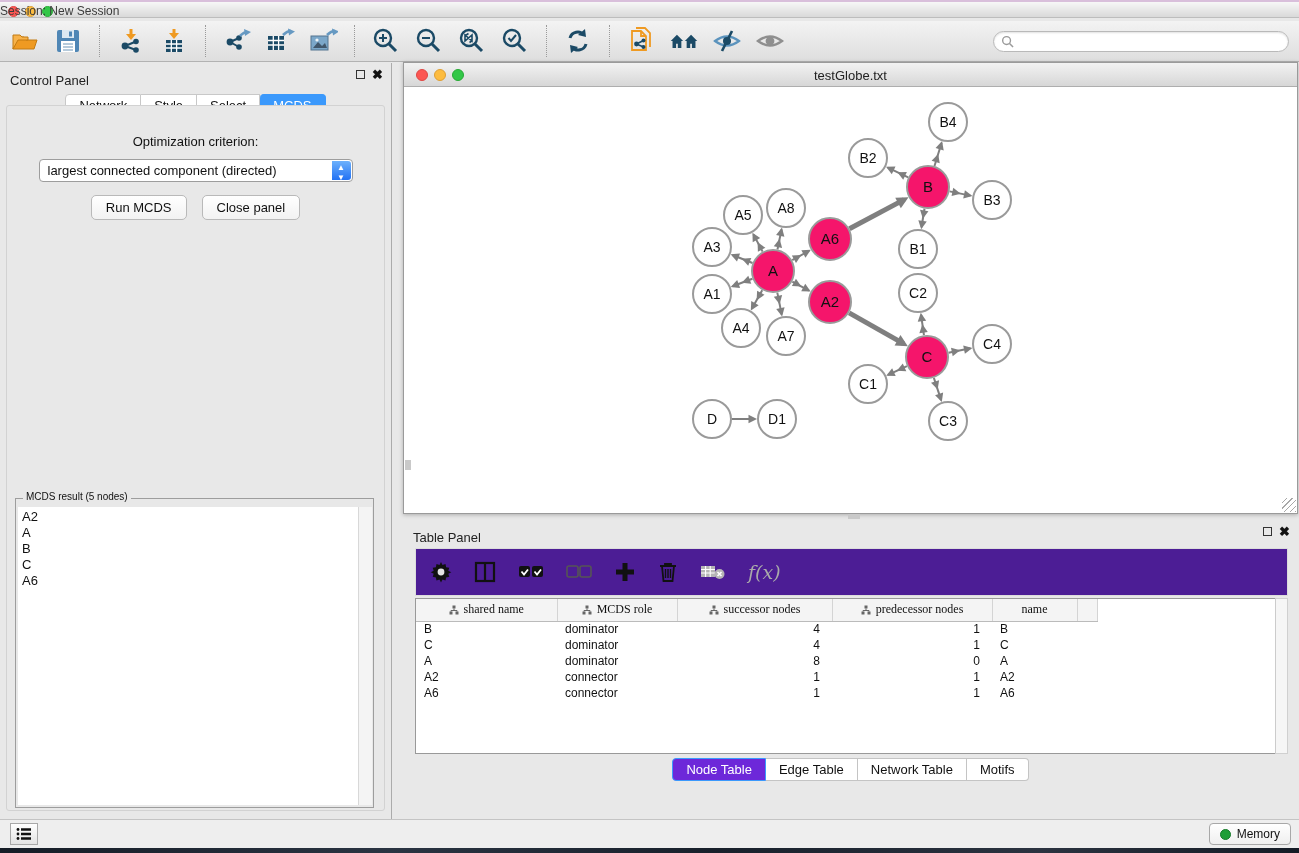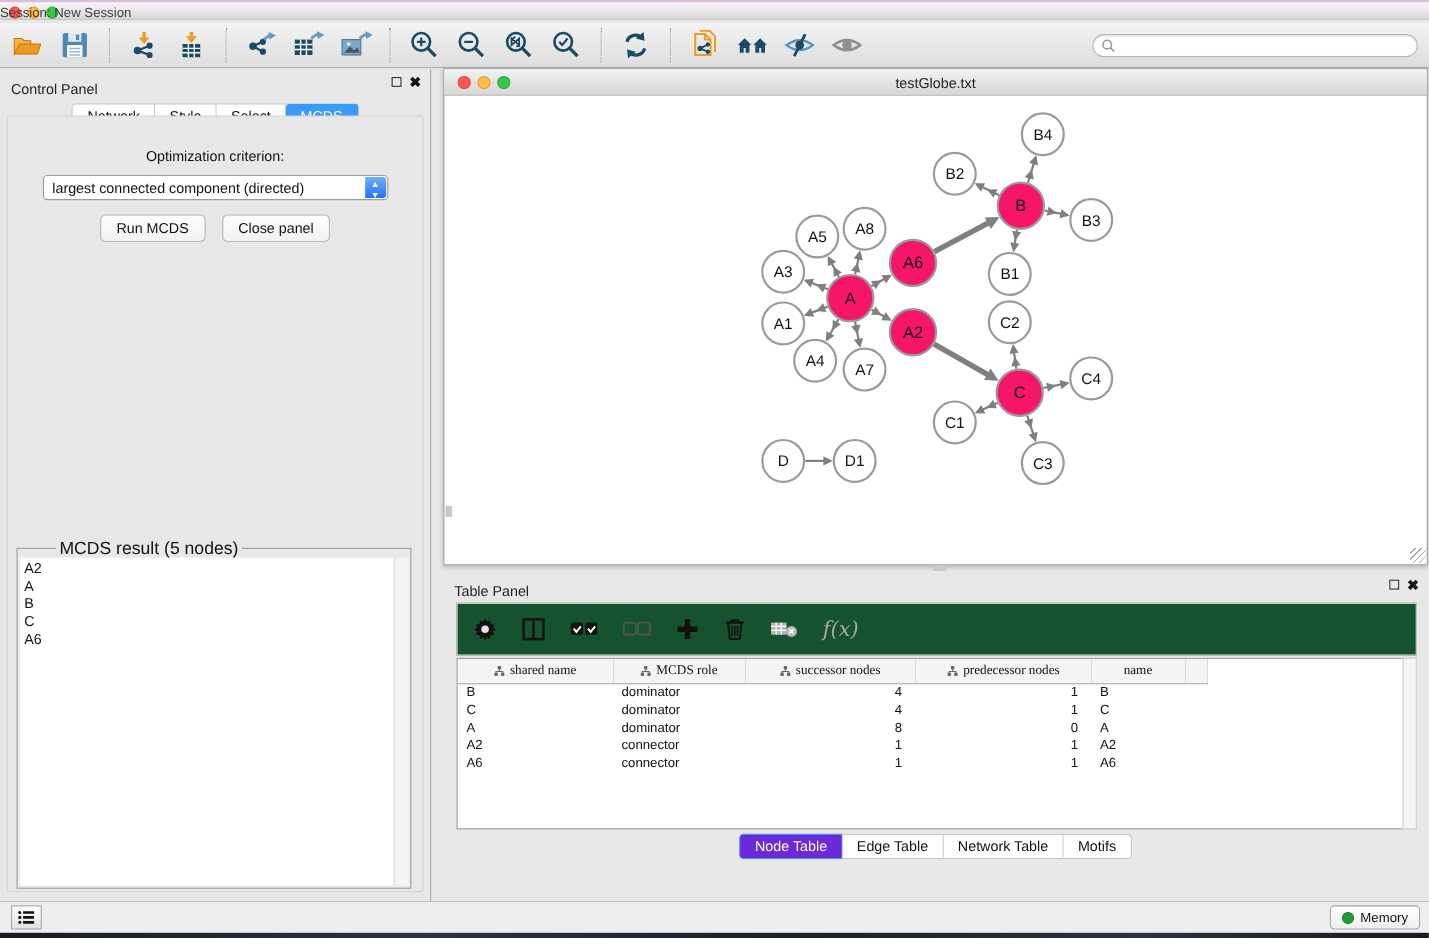--- a/index.html
+++ b/index.html
@@ -49,21 +49,21 @@
     padding-left:8px; color:#111; }
   .criterion .stepper { position:absolute; right:1px; top:1px; bottom:1px; width:19px;
     background:linear-gradient(#6db1fc,#2272f4); border-radius:0 3px 3px 0;
     color:#fff; font-size:8px; line-height:10px; text-align:center; padding-top:2px; }
   .cp-buttons { display:flex; justify-content:center; gap:15px; margin-top:13px; }
   .btn { font-size:13px; padding:4px 14px; background:linear-gradient(#ffffff,#f2f2f2);
     border:1px solid #b9b9b9; border-radius:5px; color:#111; }
   .result-group { position:absolute; left:8px; right:10px; top:392px; bottom:2px;
     border:1px solid #9d9d9d; }
   .result-legend { position:absolute; top:-8px; left:7px; background:#e8e8e8;
-    padding:0 3px; font-size:16px; color:#111;margin-left:28px; }
+    padding:0 3px; font-size:10px; color:#111; }
   .result-list { position:absolute; inset:8px 15px 2px 2px; background:#fff;
     font-size:13px; color:#111; padding:2px 0 0 4px; line-height:16px; }
   .result-scroll { position:absolute; top:8px; bottom:2px; right:1px; width:14px;
     background:#f4f4f4; border-left:1px solid #d8d8d8; }
 
   
   .net-window { position:absolute; left:403px; top:62px; width:895px; height:452px;
     background:#fff; border:1px solid #9a9a9a; box-shadow:0 1px 4px rgba(0,0,0,.25); }
   .net-titlebar { position:relative; height:24px; background:linear-gradient(#f2f2f2,#d7d7d7);
     border-bottom:1px solid #aeaeae; }
@@ -73,21 +73,21 @@
   .net-titlebar .tl.red { left:12px; } .net-titlebar .tl.yel { left:30px; } .net-titlebar .tl.grn { left:48px; }
   .net-canvas { position:absolute; top:25px; left:1px; right:1px; bottom:1px; background:#fff; }
   .resize-grip { position:absolute; right:1px; bottom:1px; width:14px; height:14px;
     background:repeating-linear-gradient(135deg, transparent 0 3px, #a8a8a8 3px 4px); }
   .scrollmark-left { position:absolute; left:0px; top:372px; width:6px; height:10px; background:#c9c9c9; }
   .scrollmark-bottom { position:absolute; left:444px; bottom:-6px; width:12px; height:5px; background:#c9c9c9; }
 
   
   .table-panel { position:absolute; left:403px; top:520px; right:1px; bottom:34px; background:#e8e8e8; }
   .tp-toolbar { position:absolute; left:12px; right:10px; top:28px; height:48px;
-    background:#14532d; border:1px solid #dcdcdc; display:flex; align-items:center;
+    background:#4c1d95; border:1px solid #dcdcdc; display:flex; align-items:center;
     padding:0 14px; gap:22px; }
   .tp-ic { display:flex; align-items:center; justify-content:center; height:30px; }
   .fx { font-family:"DejaVu Serif", serif; font-style:italic; font-size:19px; color:#aaa; }
   .tp-table { position:absolute; left:12px; right:10px; top:78px; bottom:65px;
     background:#fff; border:1px solid #999; overflow:hidden; }
   table.grid { border-collapse:collapse; font-size:12px; color:#111; table-layout:fixed; }
   table.grid th { height:22px; background:#f4f4f4; font-weight:normal;
     border-right:1px solid #d4d4d4; border-bottom:1px solid #bbb; position:relative; }
   table.grid th .hdr { display:flex; align-items:center; justify-content:center; gap:5px;font-family:Liberation Serif, serif; }
   table.grid td { height:16px; padding:0 12px 0 8px; white-space:nowrap; }

